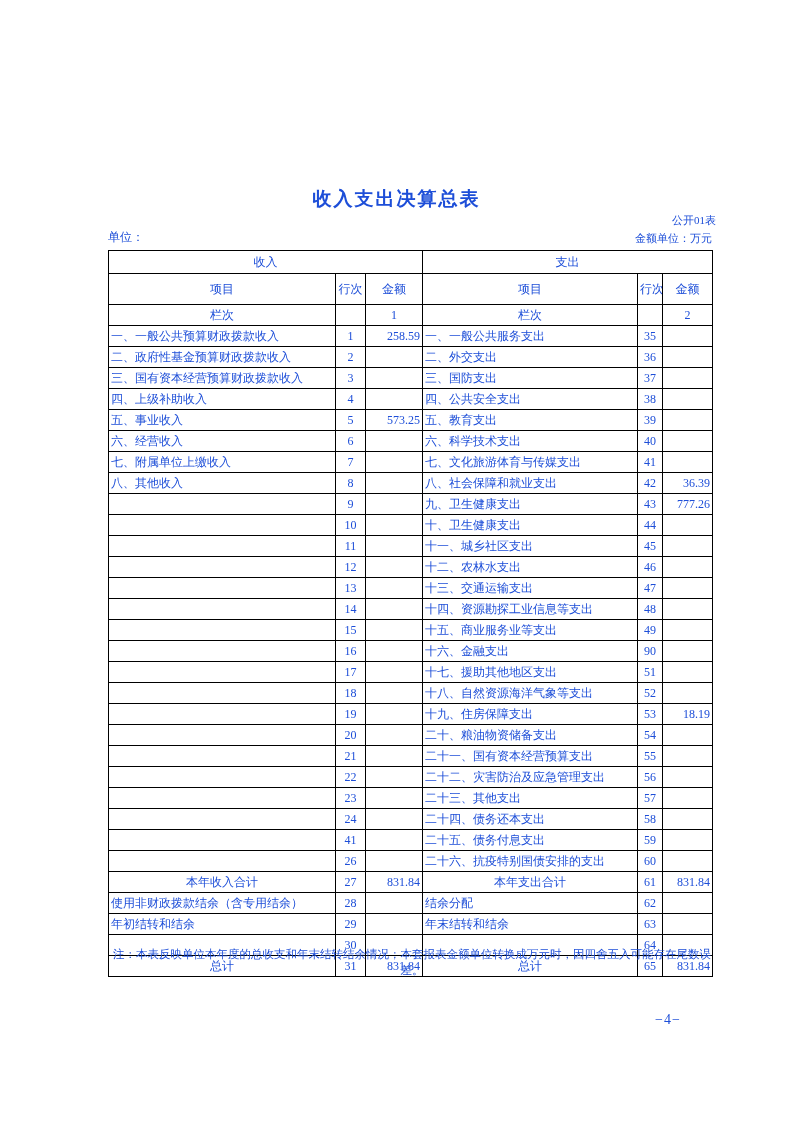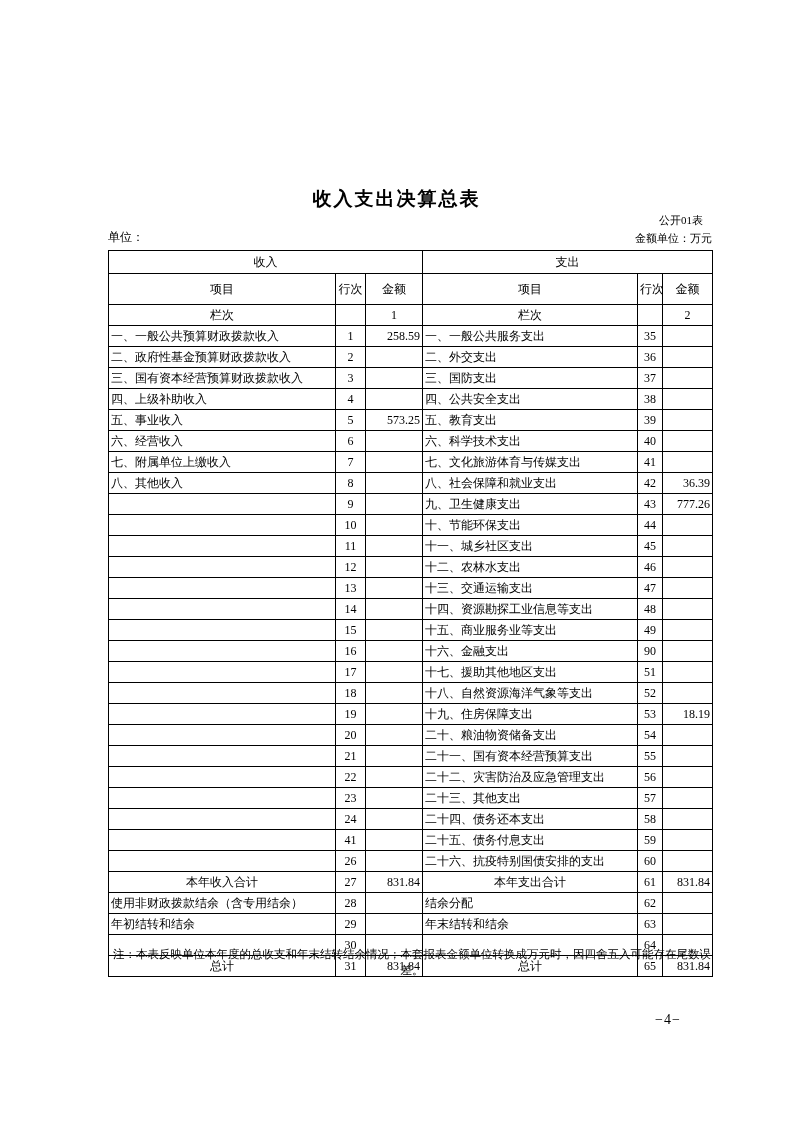--- a/index.html
+++ b/index.html
@@ -1,38 +1,38 @@
 <!DOCTYPE html>
 <html><head>
 <meta charset="utf-8">
 <style>
   html, body { margin: 0; padding: 0; background: #ffffff; }
   .page {
     position: relative;
     width: 793px;
     height: 1122px;
     background: #ffffff;
-    color: #000000;
+    color: #1d4ed8;
     font-family: "Liberation Serif", serif;
     overflow: hidden;
   }
   .doc-title {
     position: absolute;
     top: 186px;
     left: 0;
     width: 100%;
     text-align: center;
     font-size: 19px;
     font-weight: bold;
     letter-spacing: 2px;
   }
   .form-label {
     position: absolute;
     top: 213px;
-    left: 99px;
+    left: 112px;
     width: 604px;
     text-align: right;
     font-size: 11px;
   }
   .meta-row {
     position: absolute;
     top: 229px;
     left: 108px;
     width: 604px;
     display: flex;
@@ -202,21 +202,21 @@
           <td class="rowno">9</td>
           <td class="amount"></td>
           <td class="item">九、卫生健康支出</td>
           <td class="rowno">43</td>
           <td class="amount">777.26</td>
         </tr>
         <tr>
           <td class="item"></td>
           <td class="rowno">10</td>
           <td class="amount"></td>
-          <td class="item">十、节能环保支出</td>
+          <td class="item">十、卫生健康支出</td>
           <td class="rowno">44</td>
           <td class="amount"></td>
         </tr>
         <tr>
           <td class="item"></td>
           <td class="rowno">11</td>
           <td class="amount"></td>
           <td class="item">十一、城乡社区支出</td>
           <td class="rowno">45</td>
           <td class="amount"></td>

